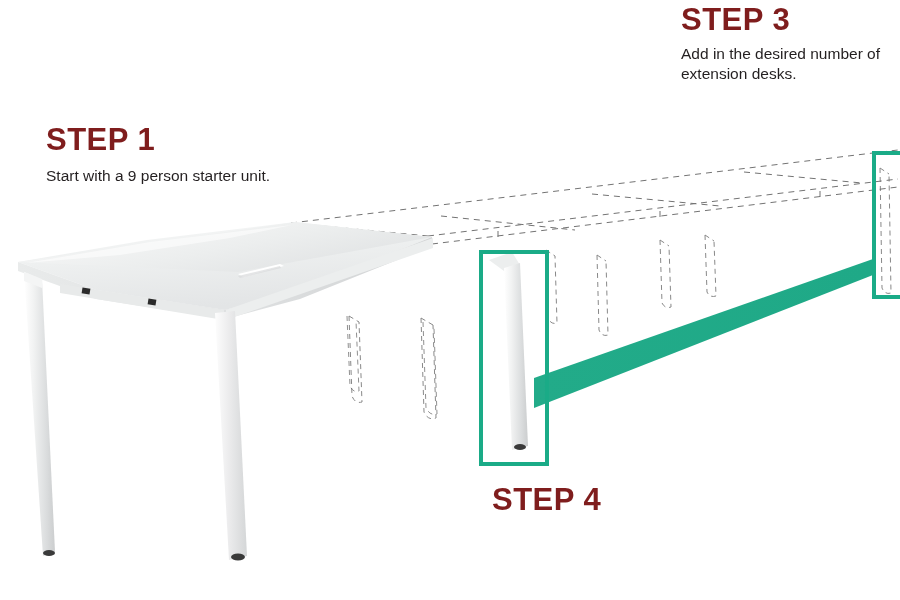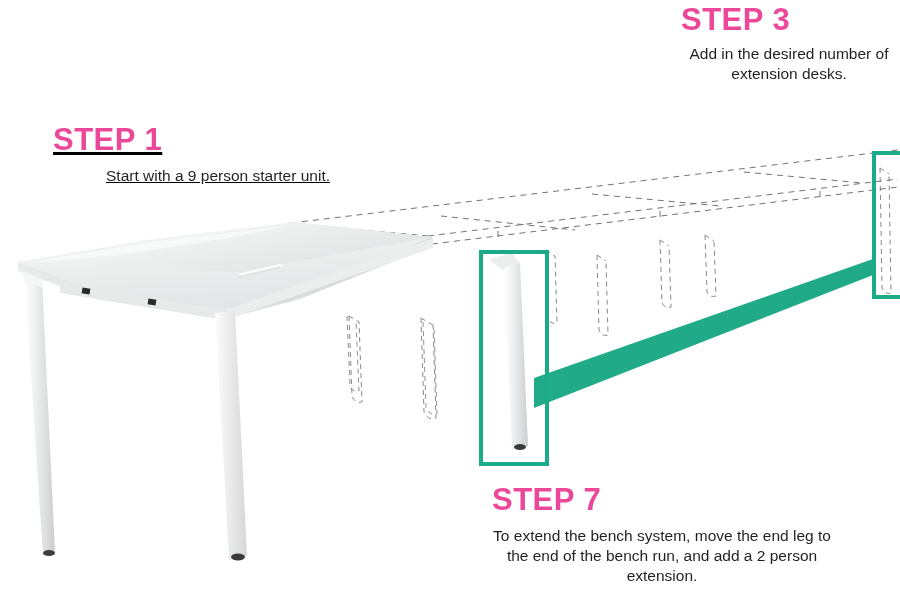--- a/index.html
+++ b/index.html
@@ -26,41 +26,40 @@
     height: 600px;
   }
   .step-block {
     position: absolute;
     z-index: 5;
   }
   .step-heading {
     font-size: 31px;
     font-weight: bold;
     letter-spacing: 0.5px;
-    color: #ec4899;
+    color: #7f1d1d;
     line-height: 1.0;
     margin: 0 0 8px 0;
     white-space: nowrap;
   }
   .step-body {
     font-size: 15.5px;
     color: #231f20;
     line-height: 1.28;
     margin: 0;
     font-weight: 400;
-    text-align: center;
   }
   .step-note {
     font-size: 11.5px;
     color: #231f20;
     line-height: 1.35;
     margin: 11px 0 0 0;
     font-weight: 400;
   }
-  #step1-block { left: 53px; top: 124px; width: 330px; text-decoration: underline; }
+  #step1-block { left: 46px; top: 124px; width: 330px; }
   #step1-block .step-heading { margin-bottom: 11px; }
   #step3-block { left: 681px; top: 4px; width: 216px; }
   #step3-block .step-heading { margin-bottom: 9px; }
   #step2-block { left: 492px; top: 484px; width: 340px; }
   #step2-block .step-heading { margin-bottom: 11px; }
 </style>
 </head>
 <body>
 
 <div id="stage">
@@ -188,17 +187,16 @@
     <p class="step-heading">STEP 1</p>
     <p class="step-body">Start with a 9 person starter unit.</p>
   </div>
 
   <div class="step-block" id="step3-block">
     <p class="step-heading">STEP 3</p>
     <p class="step-body">Add in the desired number of extension desks.</p>
   </div>
 
   <div class="step-block" id="step2-block">
-    <p class="step-heading">STEP 7</p>
-    <p class="step-body">To extend the bench system, move the end leg to the end of the bench run, and add a 2 person extension.</p>
+    <p class="step-heading">STEP 4</p>
   </div>
 
 </div>
 
 </body></html>

